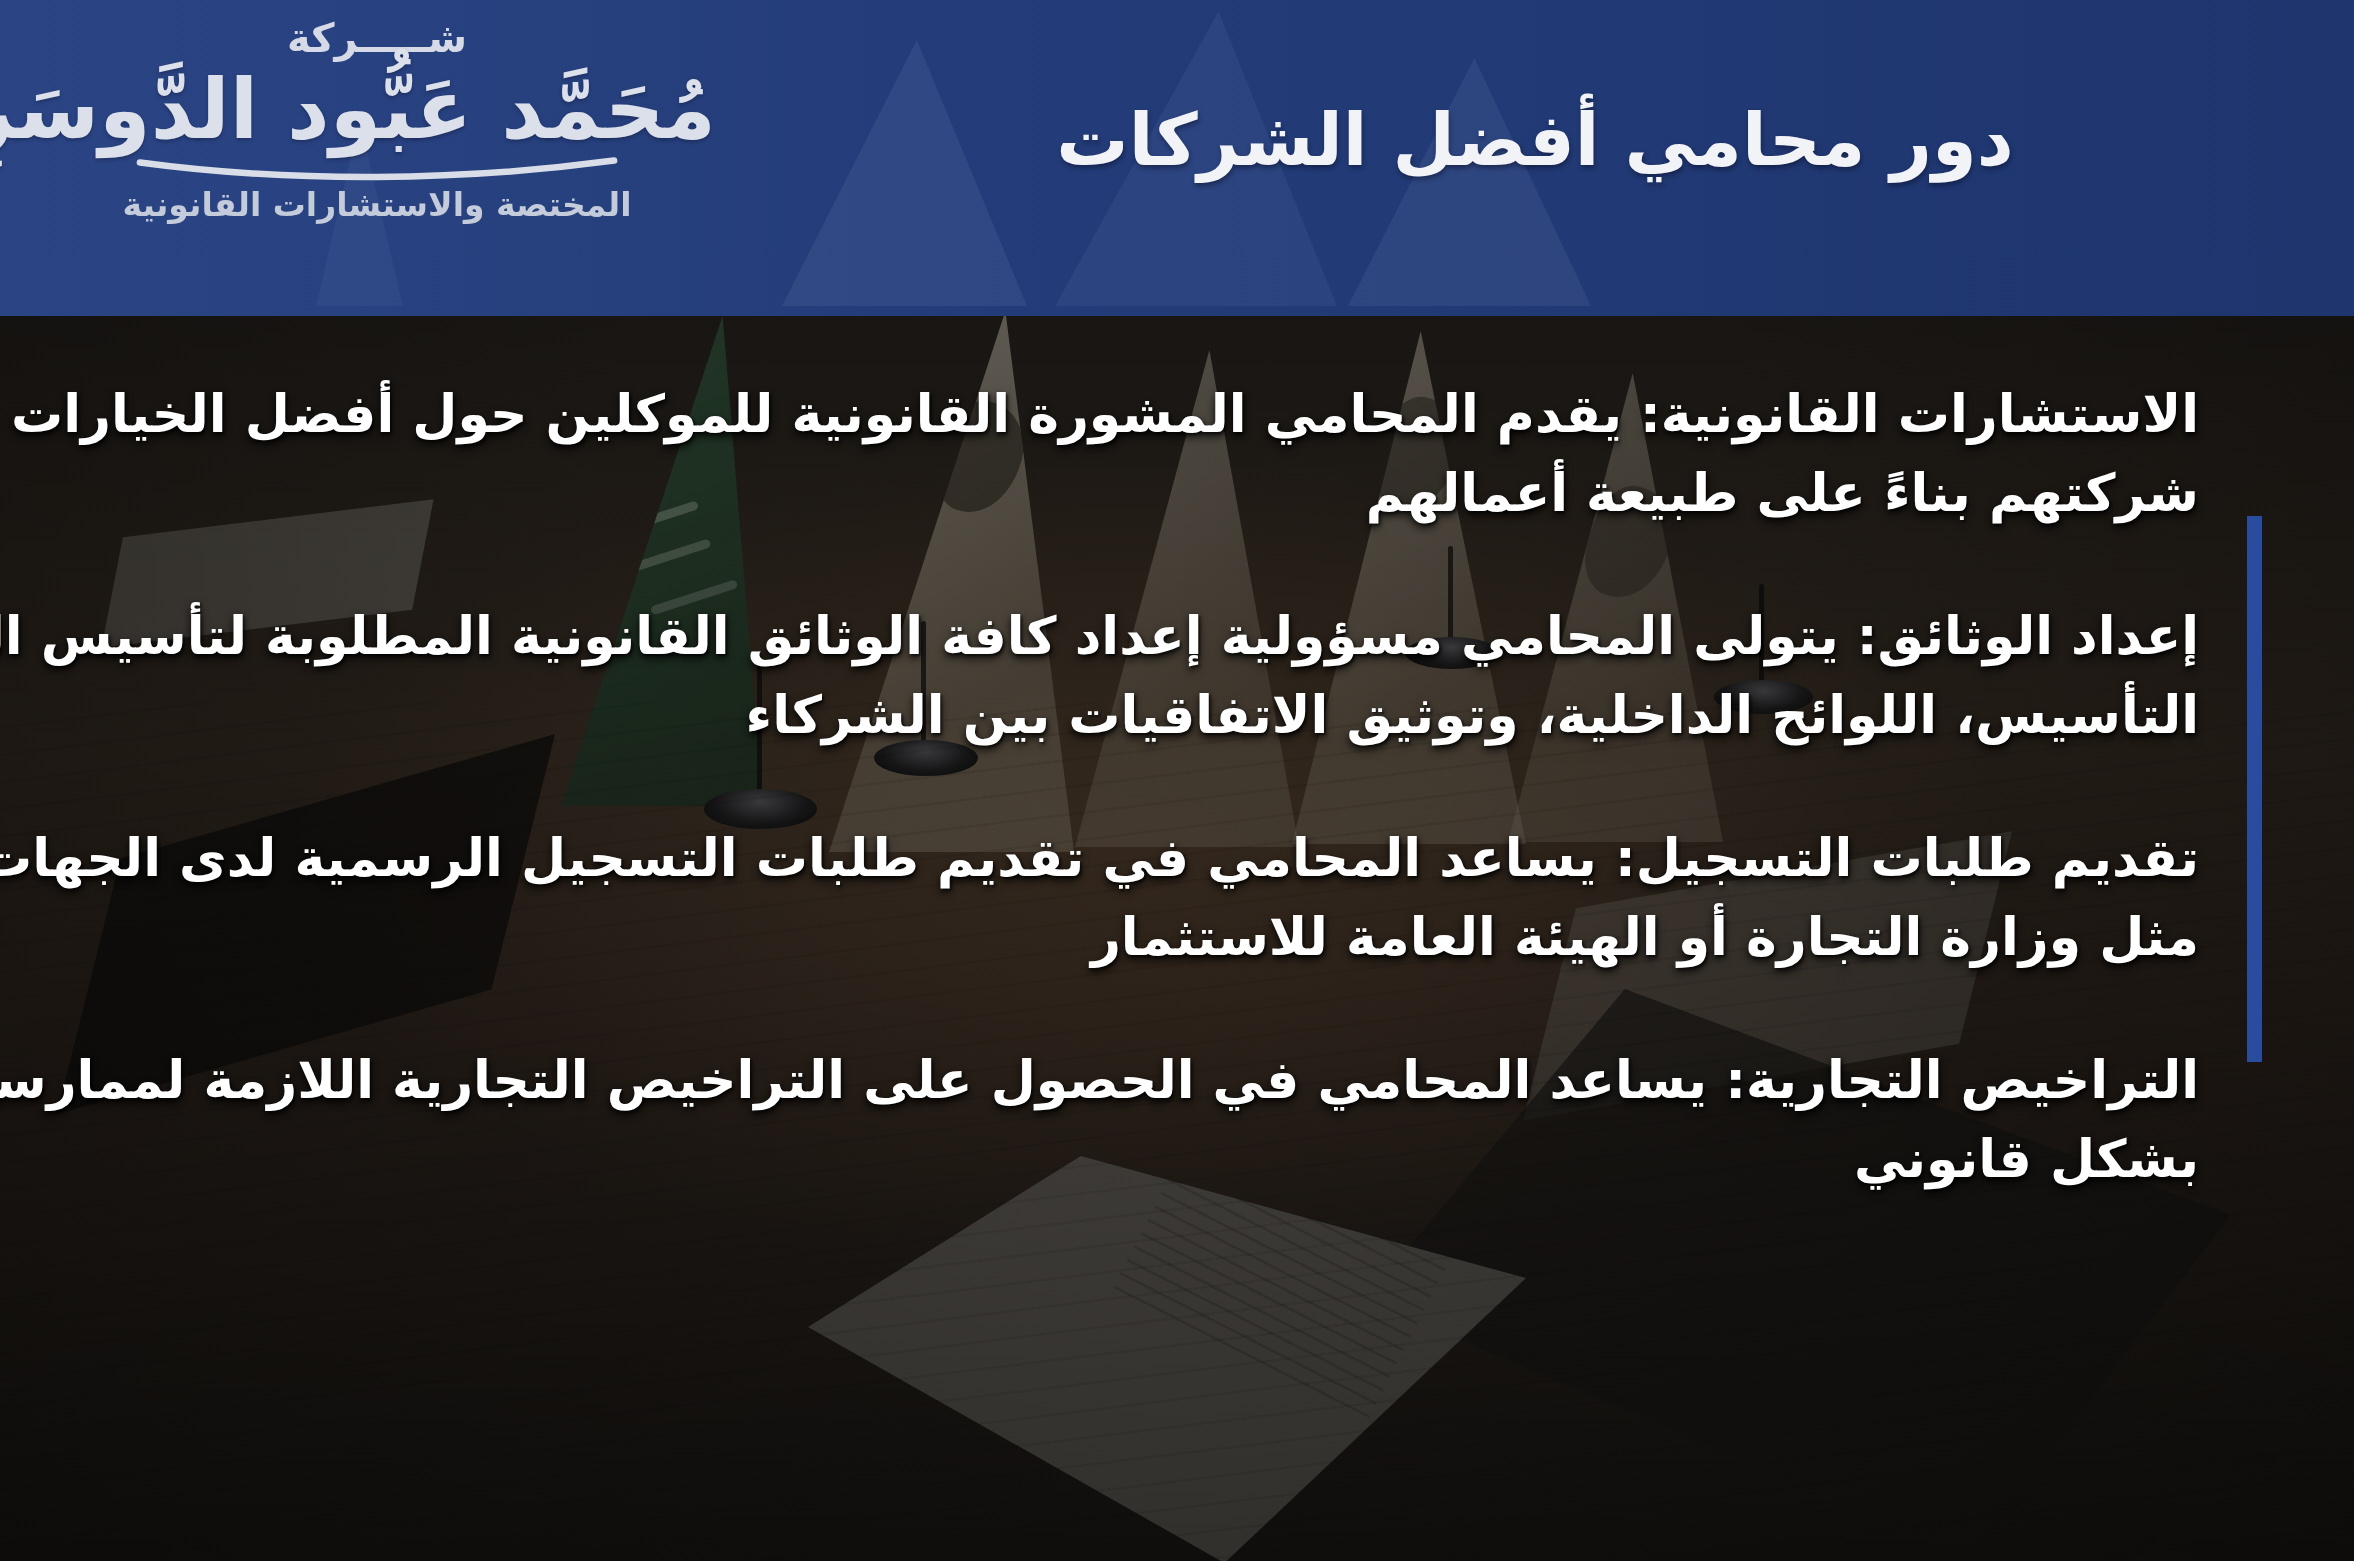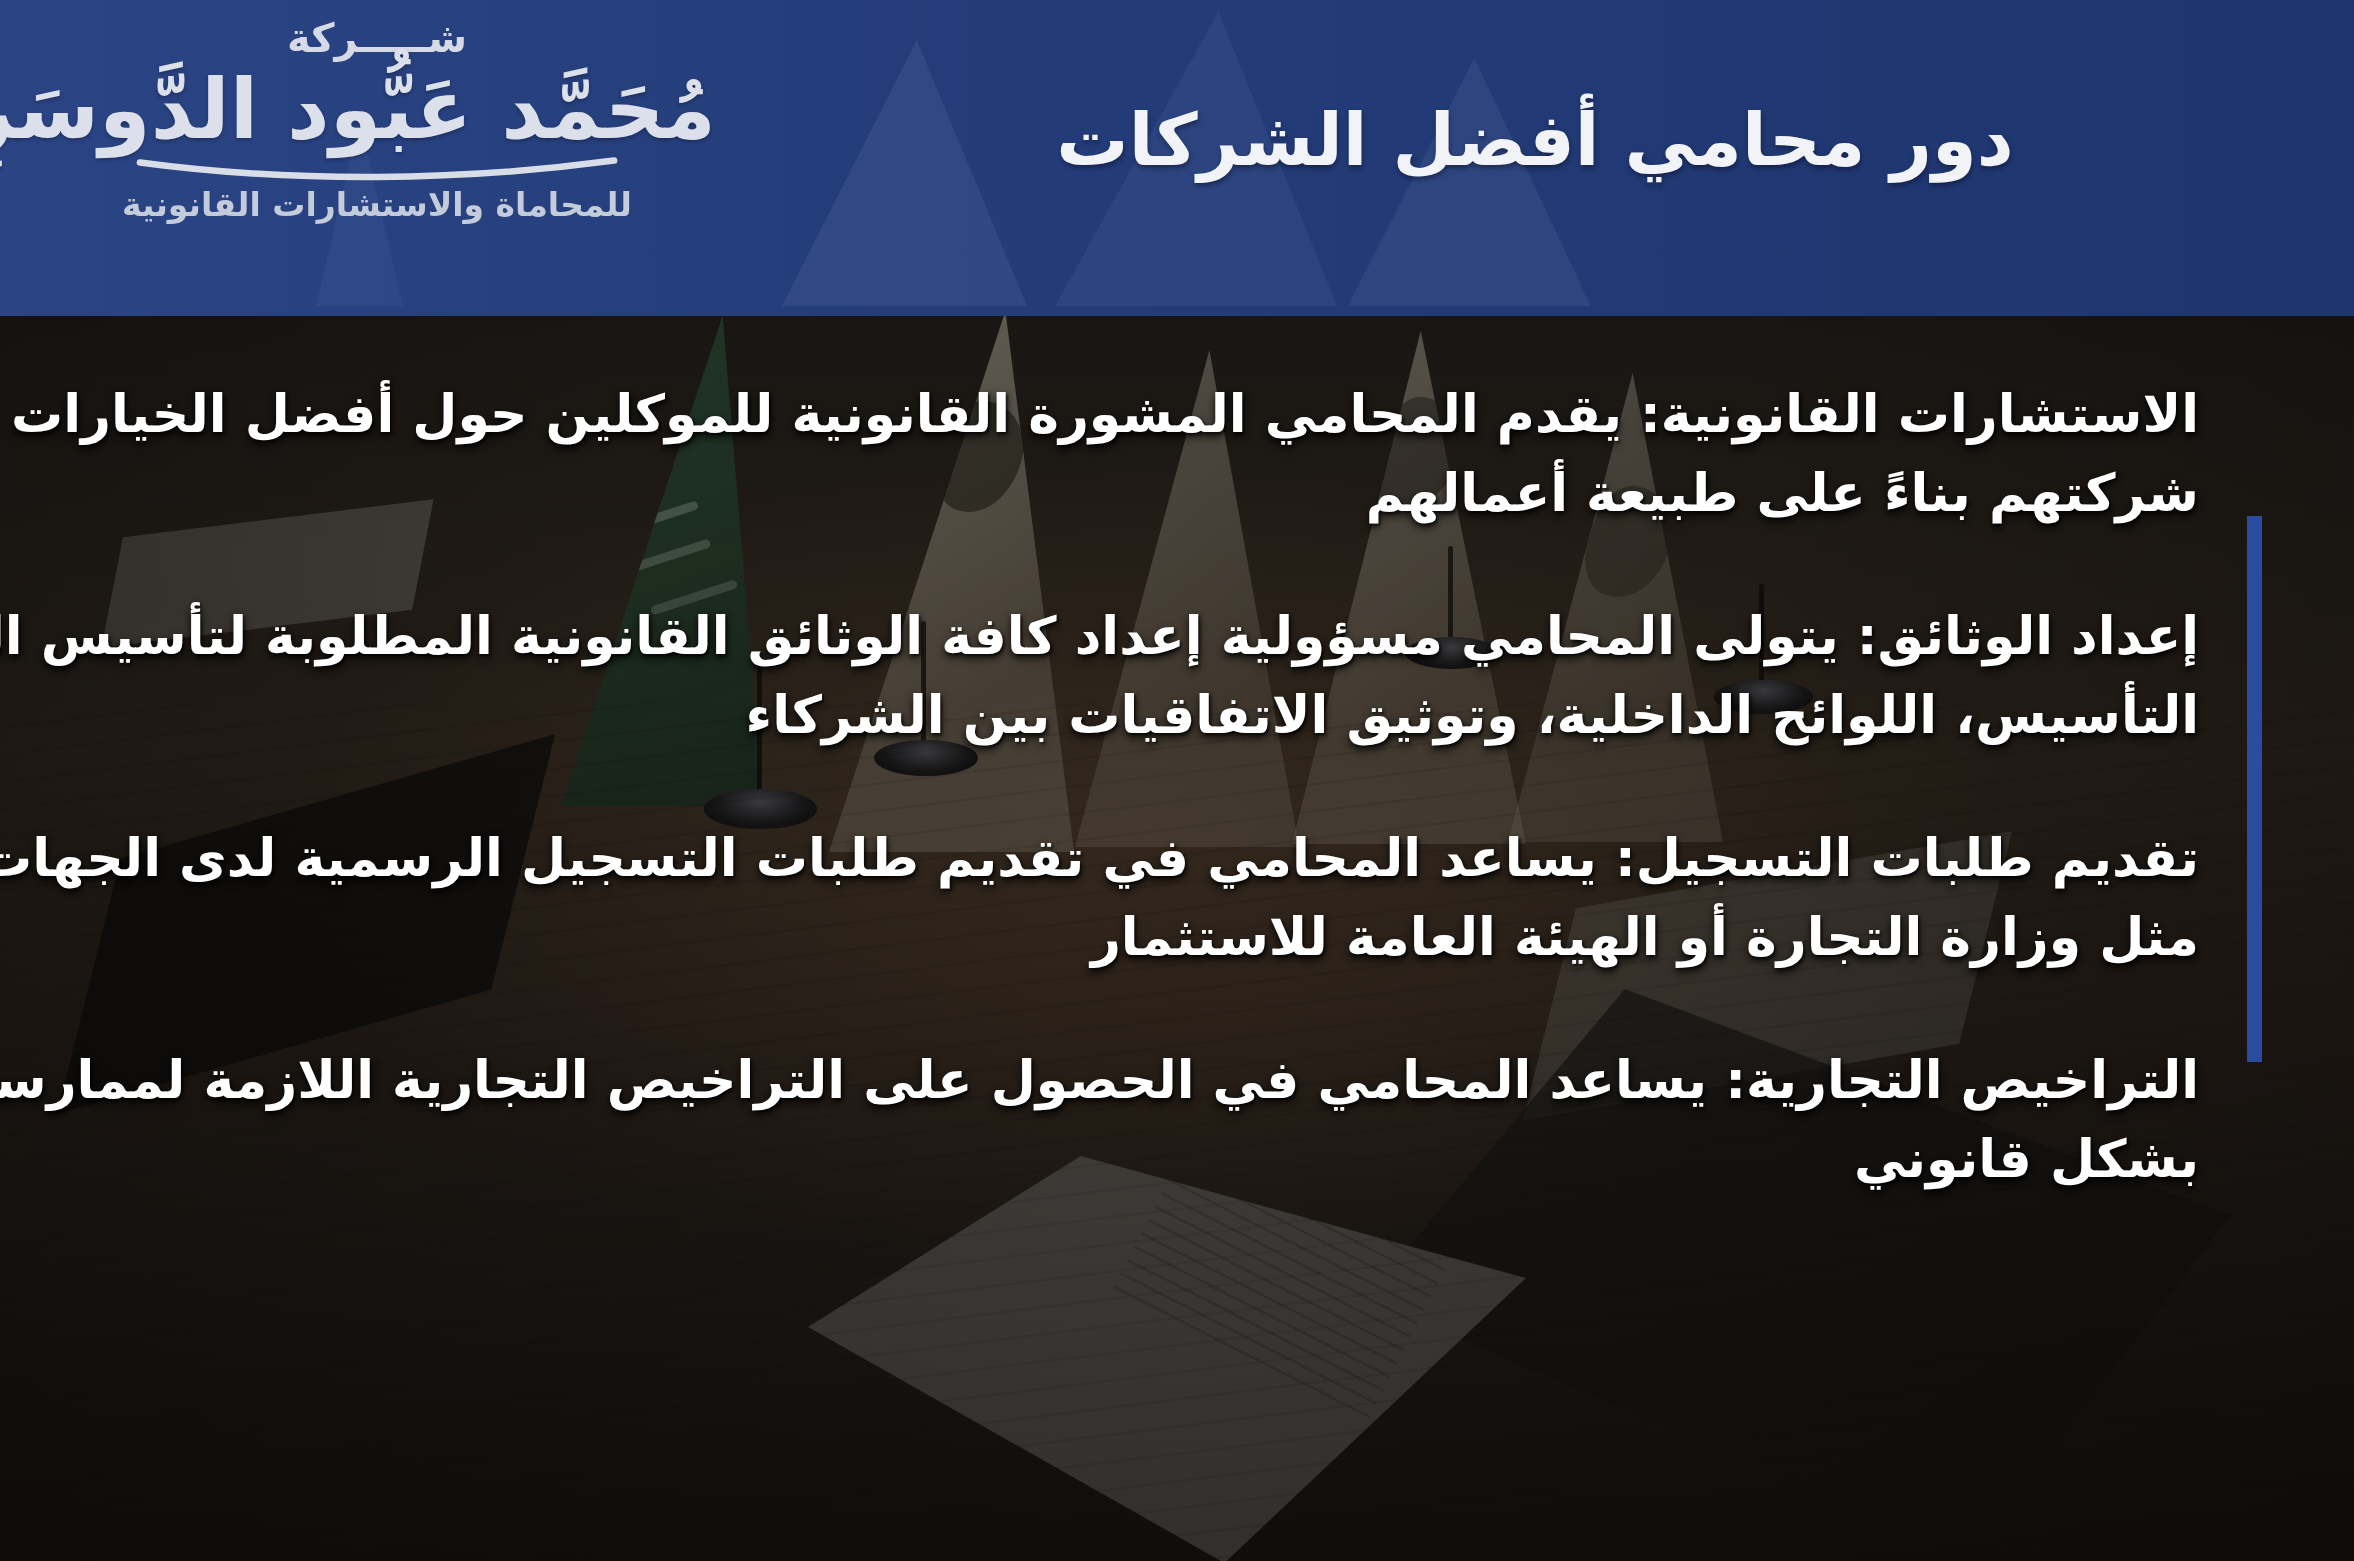--- a/index.html
+++ b/index.html
@@ -130,21 +130,21 @@
     <div class="h-ghost hg2"></div>
     <div class="h-ghost hg3"></div>
     <div class="h-ghost hg4"></div>
 
     <div class="logo">
       <div class="company-word">شـــــركة</div>
       <div class="name">مُحَمَّد عَبُّود الدَّوسَرِي</div>
       <svg class="flourish" width="490" height="28" viewBox="0 0 520 30">
         <path d="M6,8 C170,30 350,28 514,6" stroke="#d8dde8" stroke-width="7" fill="none" stroke-linecap="round"></path>
       </svg>
-      <div class="tagline">للمحاماة والاستشارات القانونية</div>
+      <div class="tagline">المختصة والاستشارات القانونية</div>
     </div>
   </div>
 
   <div class="slide-title">دور محامي أفضل الشركات</div>
 
   <div class="content">
     <p>الاستشارات القانونية: يقدم المحامي المشورة القانونية للموكلين حول أفضل الخيارات القانونية لإنشاء
 شركتهم بناءً على طبيعة أعمالهم</p>
     <p>إعداد الوثائق: يتولى المحامي مسؤولية إعداد كافة الوثائق القانونية المطلوبة لتأسيس الشركة، مثل عقد
 التأسيس، اللوائح الداخلية، وتوثيق الاتفاقيات بين الشركاء</p>

